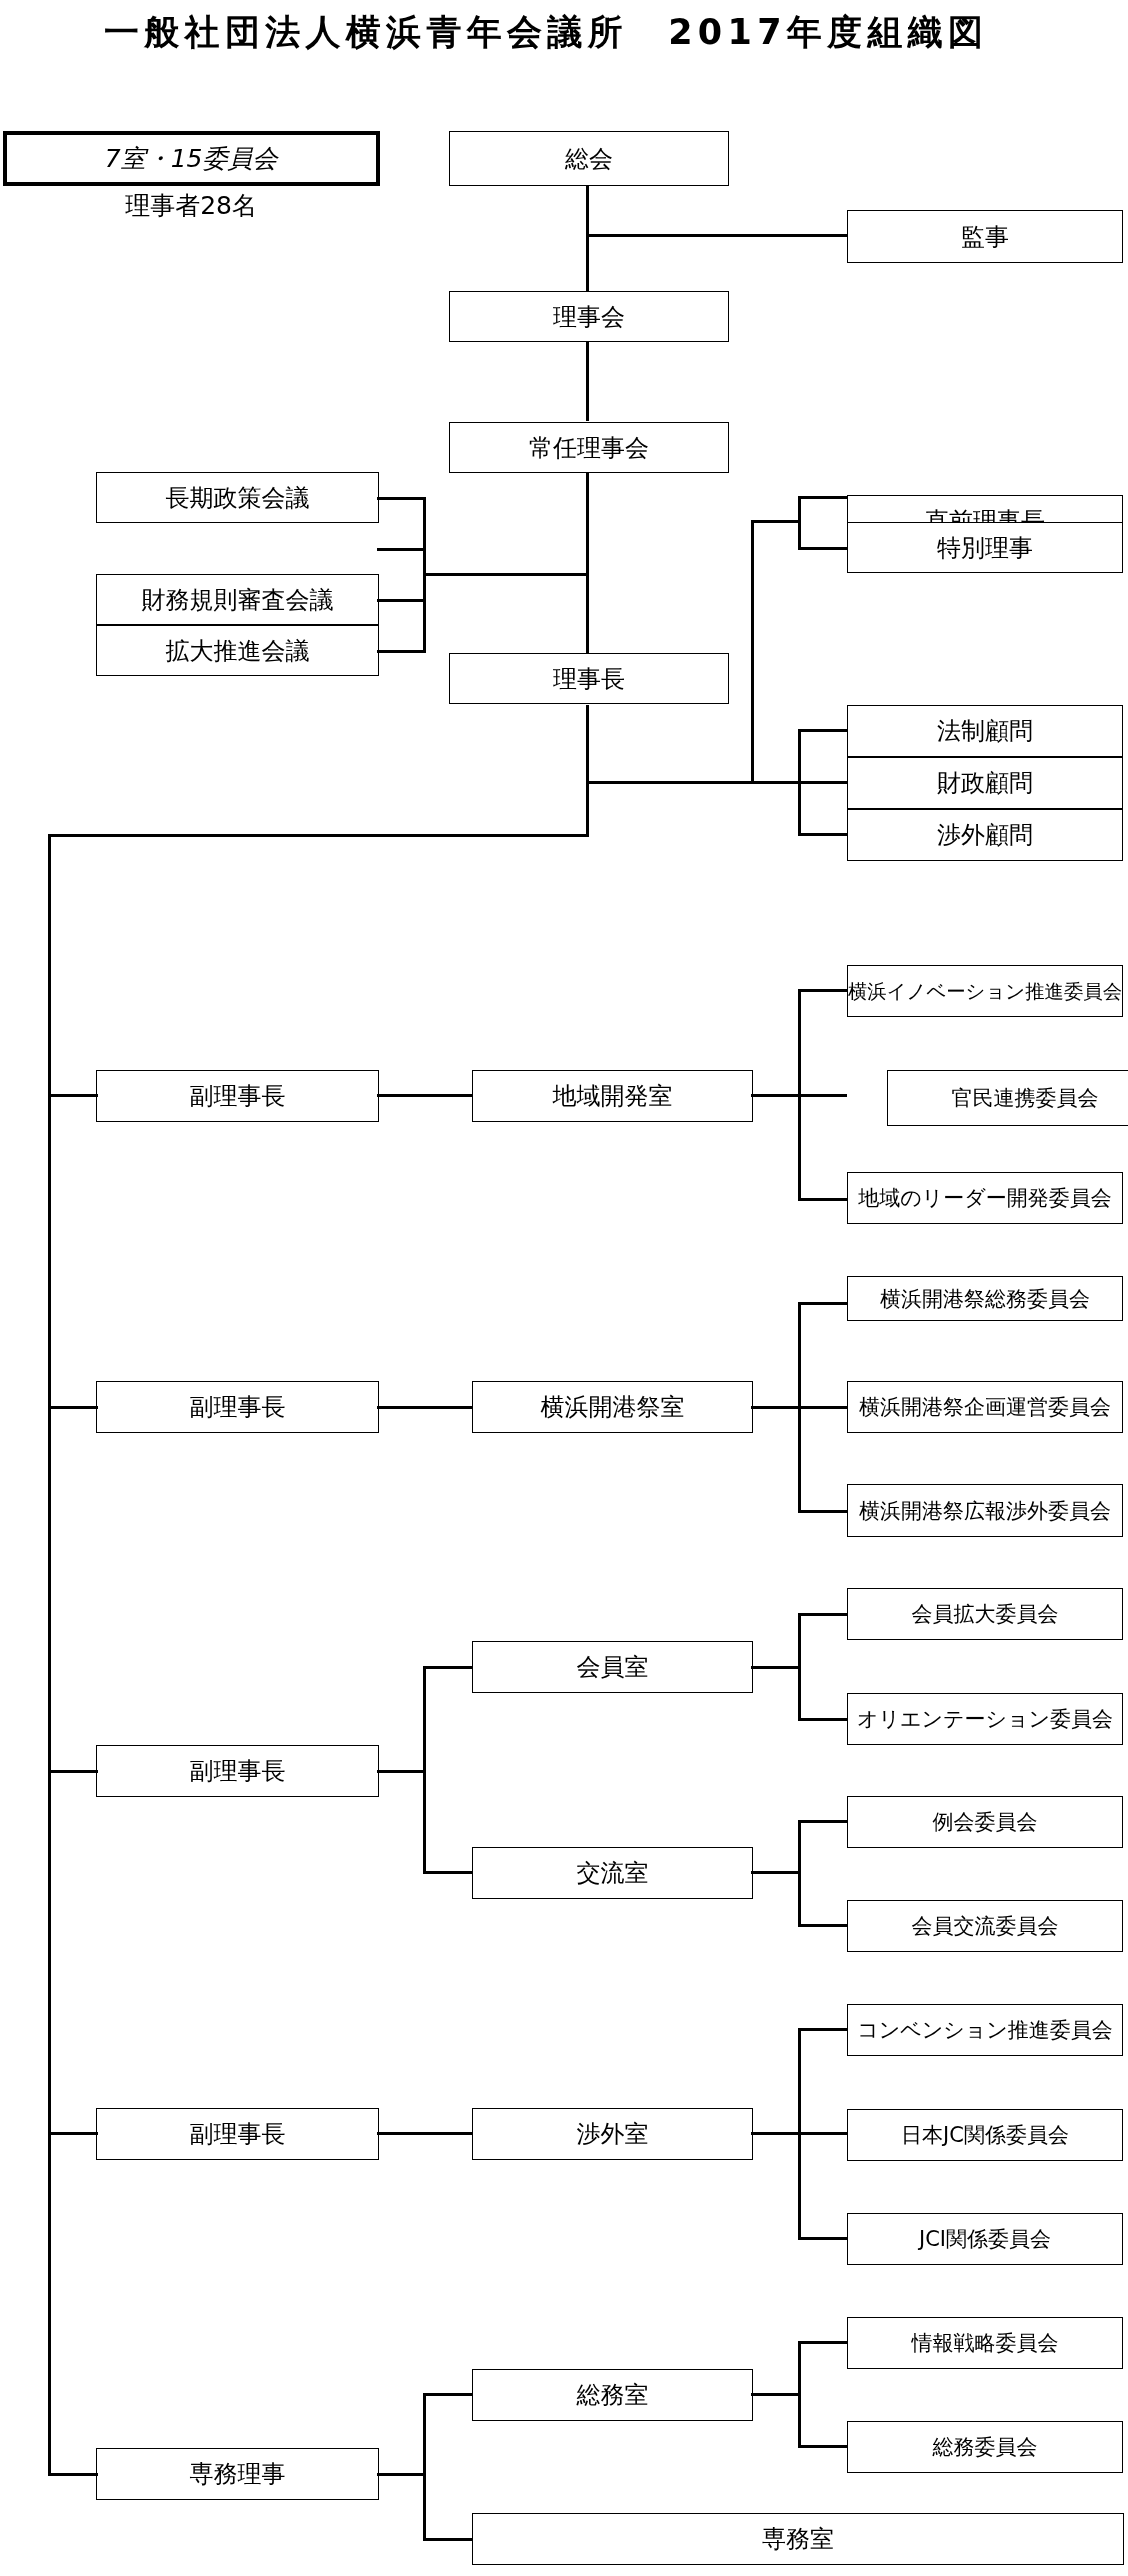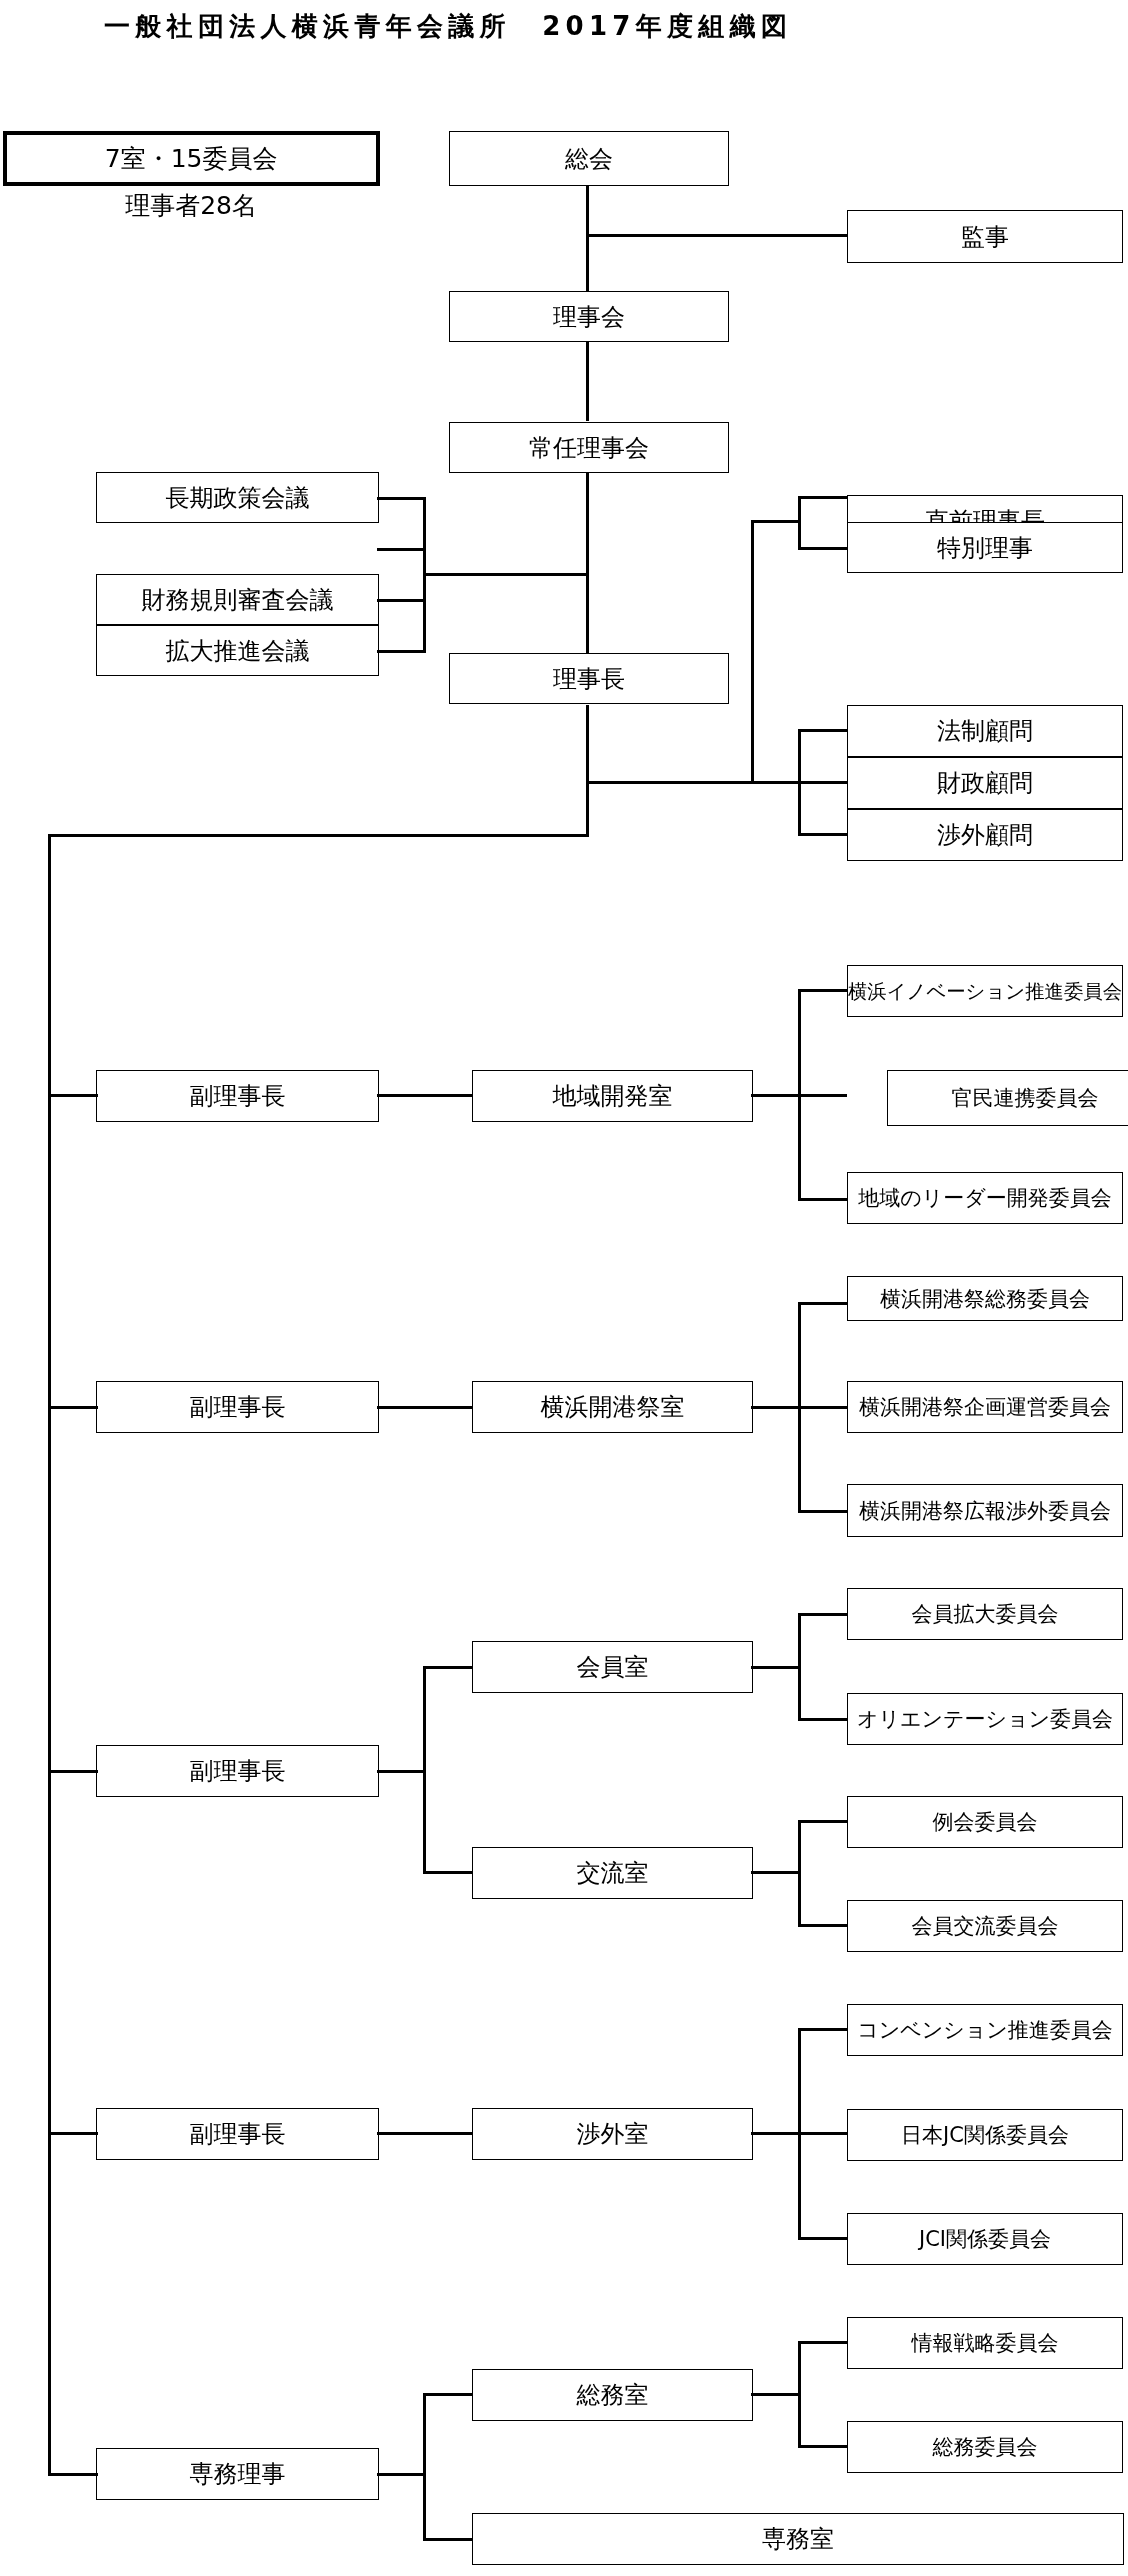--- a/index.html
+++ b/index.html
@@ -1,21 +1,21 @@
 <!DOCTYPE html>
 <html style="font-size:14px"><head>
 <meta charset="utf-8">
 <style>
   html,body{margin:0;padding:0;background:#fff;}
   .canvas{position:relative;width:1129px;height:2576px;background:#ffffff;overflow:hidden;
           font-family:"DejaVu Sans","Liberation Sans",sans-serif;color:#000;}
-  .title{position:absolute;left:104px;top:8.8px;font-size:26px;font-weight:bold;white-space:nowrap;letter-spacing:5.3px;}
+  .title{position:absolute;left:104px;top:8.8px;font-size:35px;font-weight:bold;white-space:nowrap;letter-spacing:5.3px;}
   .box{position:absolute;box-sizing:border-box;border:1.8px solid #000;background:#fff;
        display:flex;align-items:center;justify-content:center;font-size:24px;white-space:nowrap;}
-  .box.thick{border-width:4.4px;}
+  .box.thick{border-width:4.4px;font-style:italic;}
   .box.cm{font-size:21px;}
   .box.xs{font-size:19.4px;}
   .note{position:absolute;left:2.6px;top:189px;width:377px;text-align:center;font-size:25px;}
   .hl,.vl{position:absolute;background:#000;display:block;}
   .hl{height:2.6px;}
   .vl{width:2.6px;}
 </style>
 </head>
 <body>
 

